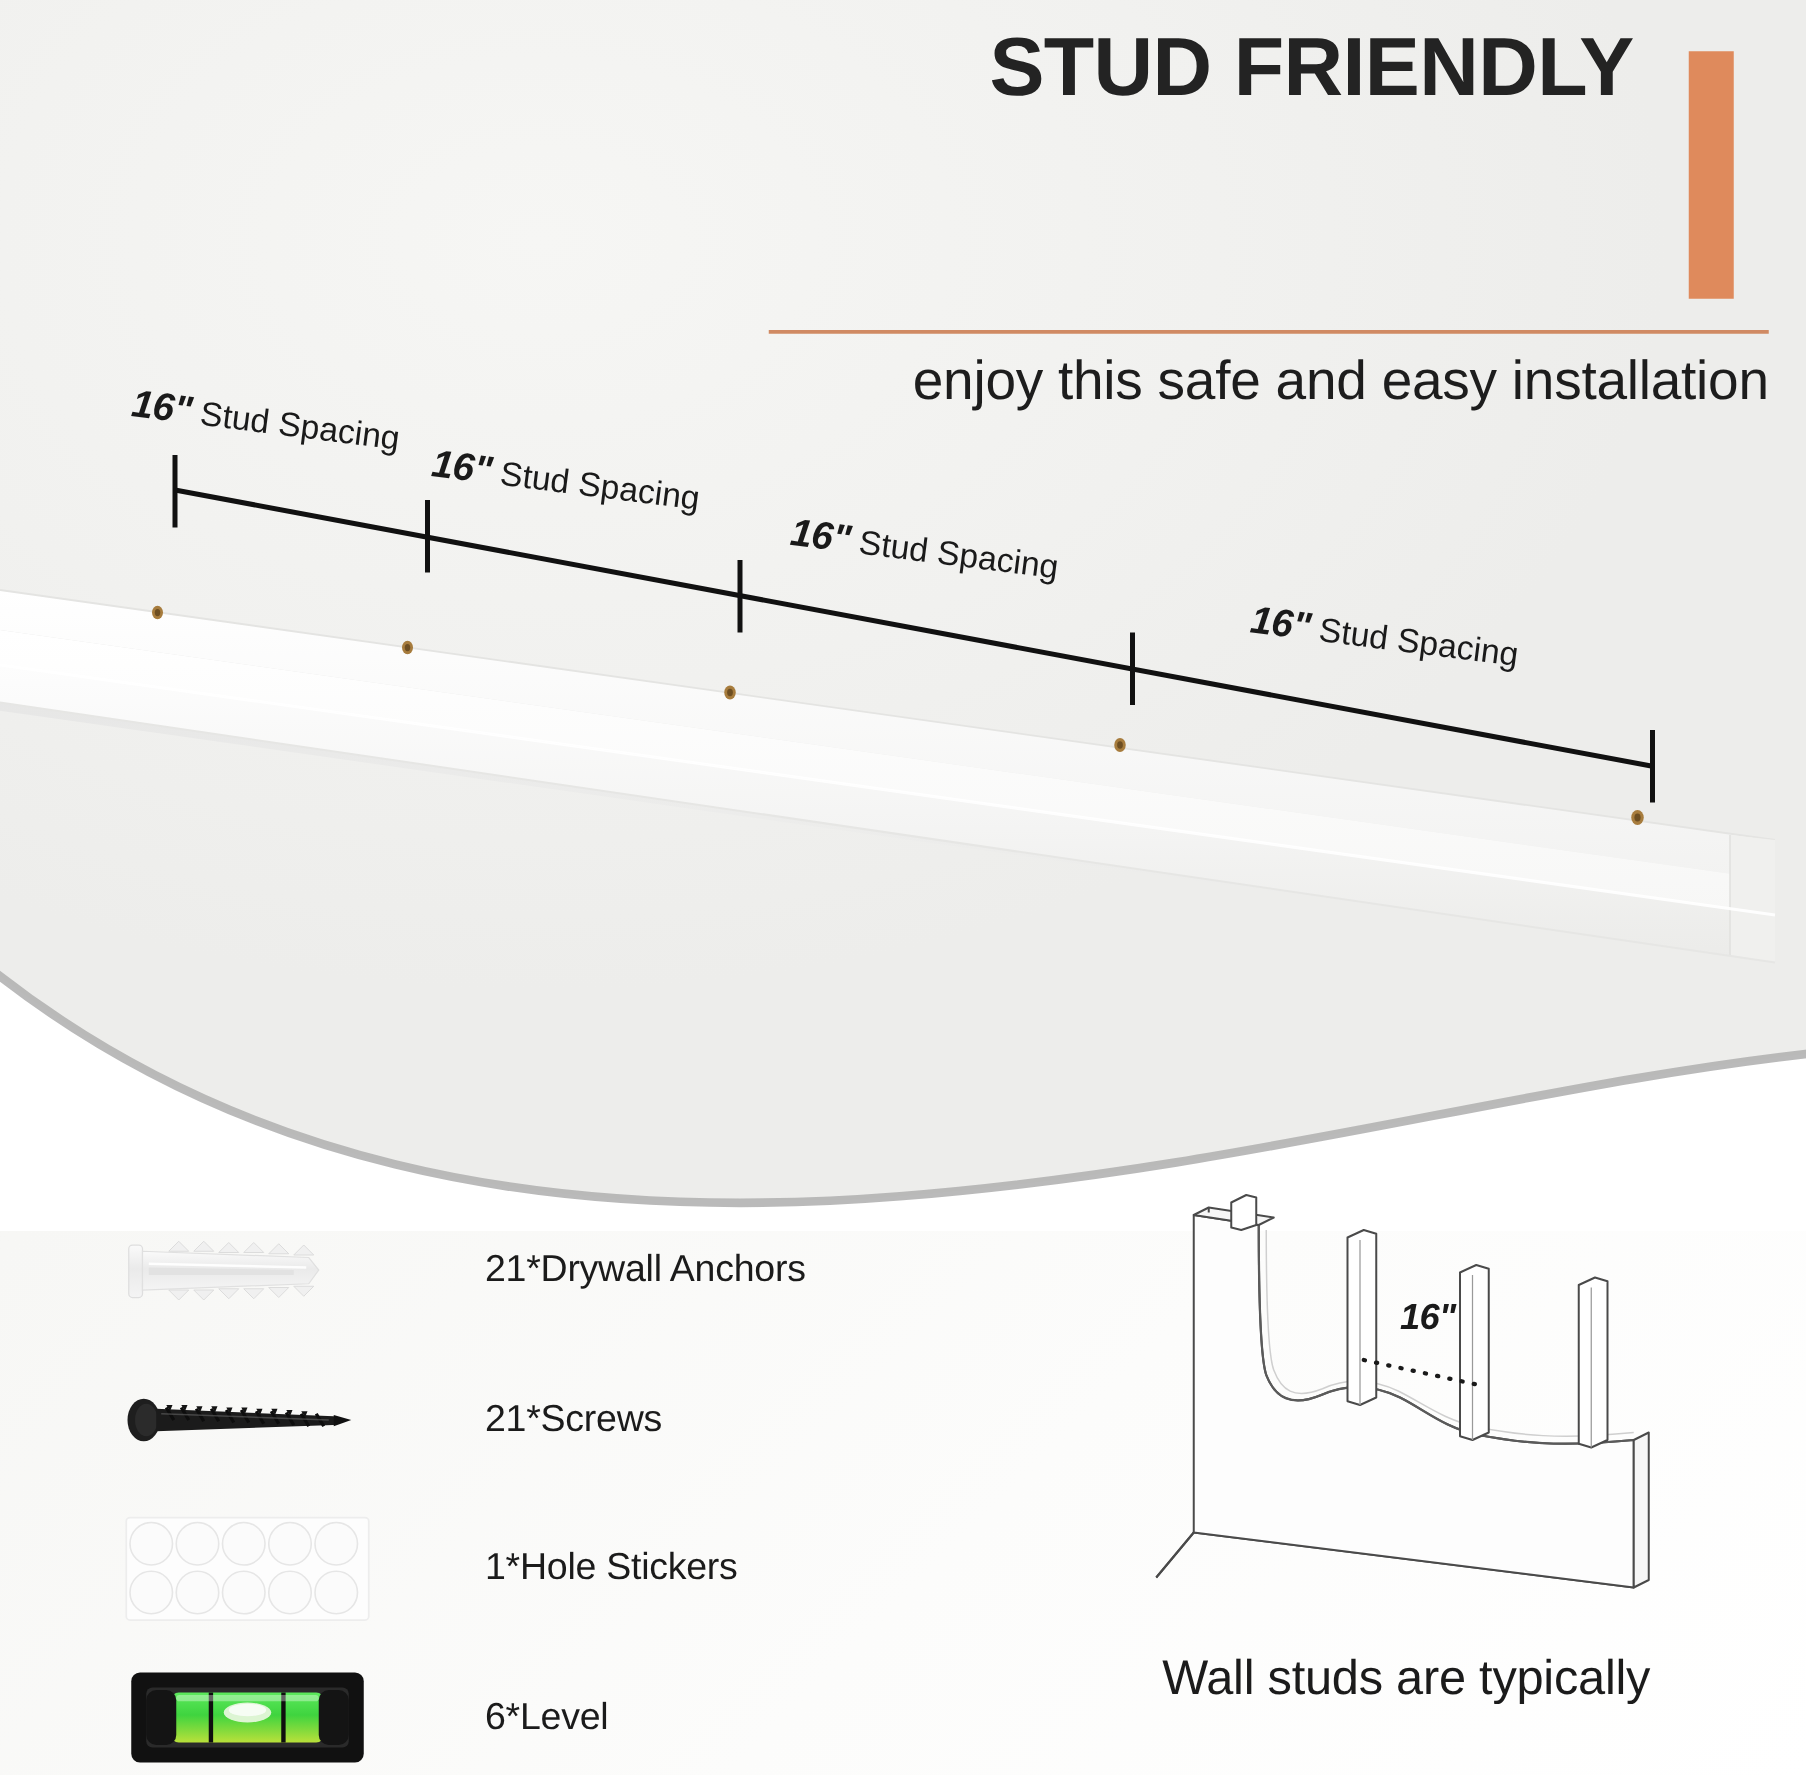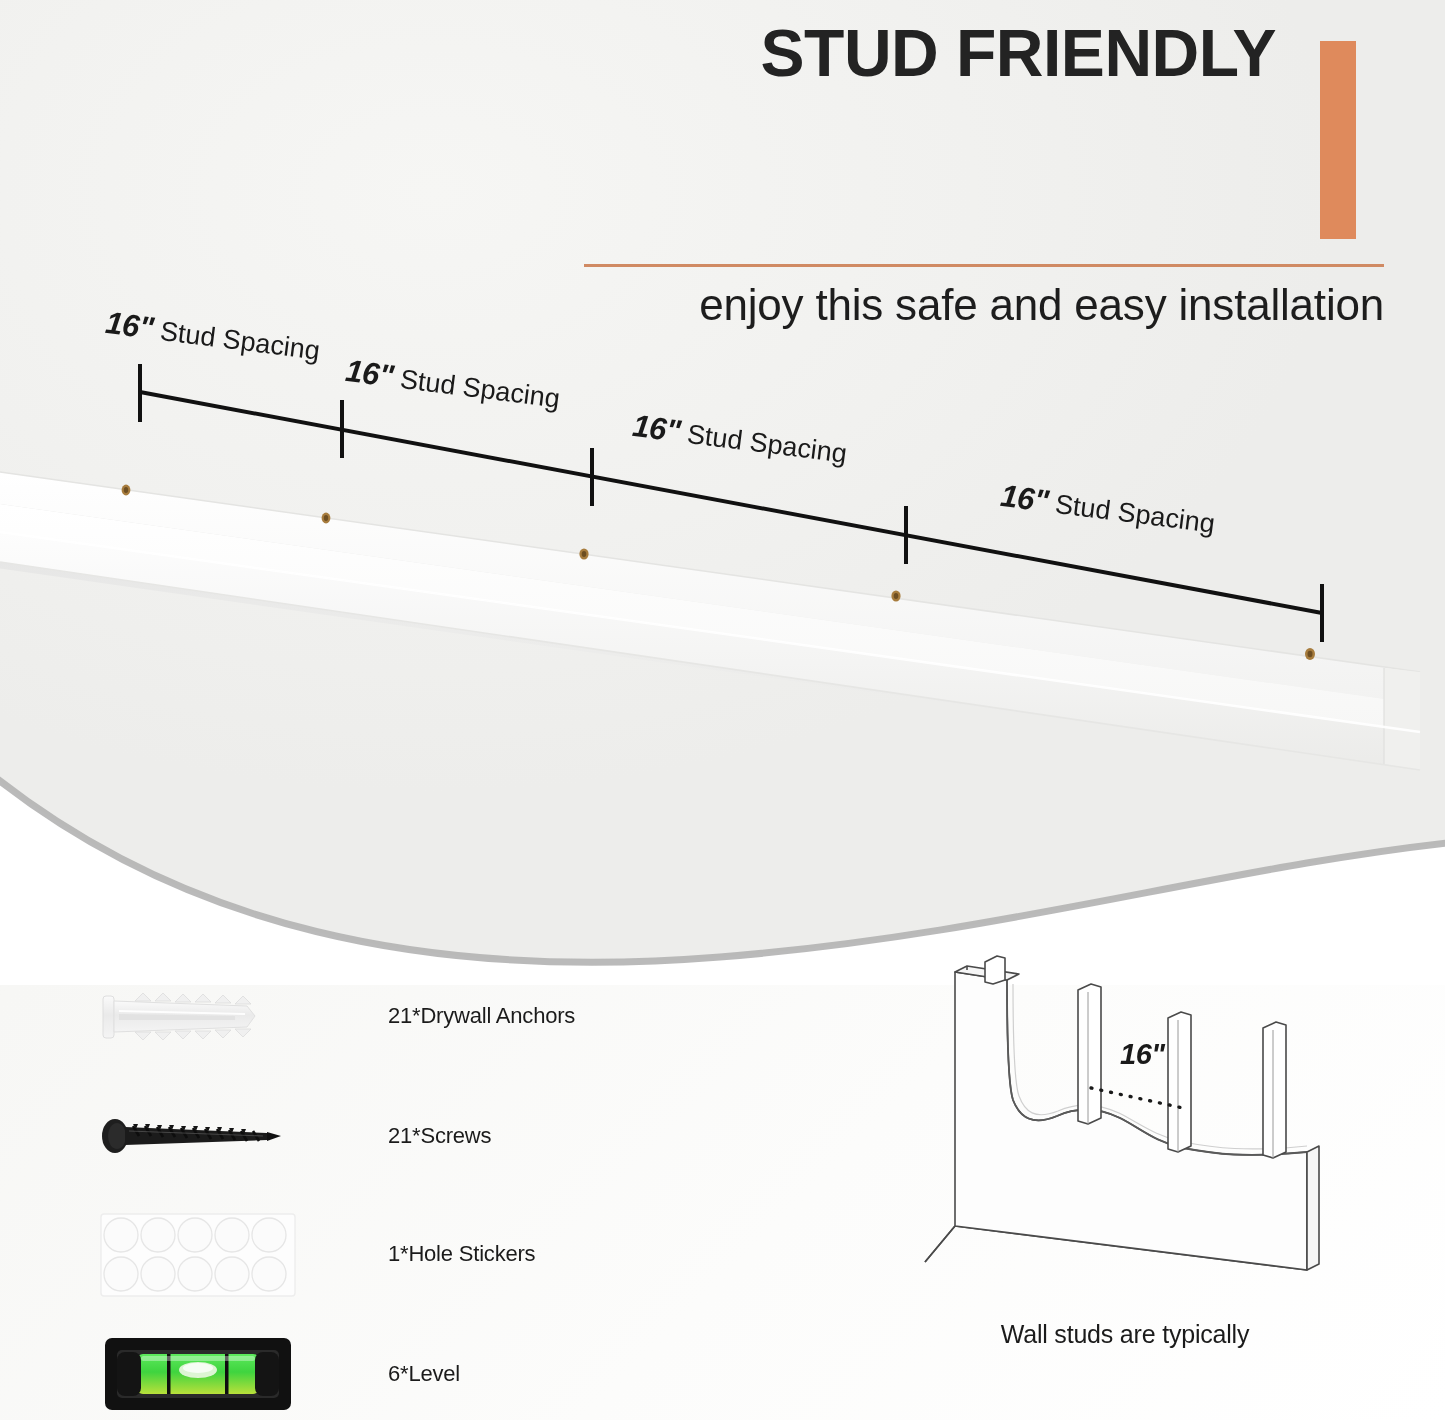--- a/index.html
+++ b/index.html
@@ -33,21 +33,21 @@
     position: absolute;
     left: 0; top: 0;
     width: 1445px; height: 960px;
     background:
       radial-gradient(ellipse 900px 600px at 30% 20%, #f6f6f4 0%, #f1f1ef 60%, #ededeb 100%);
   }
 
   
   #headline-block {
     position: absolute;
-    left: 584px;
+    left: 615px;
     top: 18px;
     width: 800px;
   }
   .headline {
     margin: 0;
     text-align: right;
     font-weight: 700;
     font-size: 66px;
     line-height: 1.08;
     letter-spacing: -0.5px;
@@ -134,42 +134,42 @@
     left: 95px;
     top: 0;
     width: 210px;
     height: 92px;
   }
   .part-label {
     position: absolute;
     left: 388px;
     top: 50%;
     transform: translateY(-50%);
-    font-size: 22px;
+    font-size: 30px;
     color: #1b1b1b;
     font-family: "Liberation Sans", sans-serif;
     white-space: nowrap;
     letter-spacing: -0.2px;
   }
 
   
   #wall-diagram {
     position: absolute;
     left: 915px;
     top: 940px;
     width: 420px;
     height: 360px;
   }
   #wall-caption {
     position: absolute;
     left: 880px;
     top: 1318px;
     width: 490px;
     text-align: center;
-    font-size: 25px;
+    font-size: 39px;
     line-height: 1.28;
     color: #1b1b1b;
     font-family: "Liberation Sans", sans-serif;
     letter-spacing: -0.2px;
   }
   .dim-16 {
     position: absolute;
     left: 1120px;
     top: 1038px;
     font-size: 29px;

